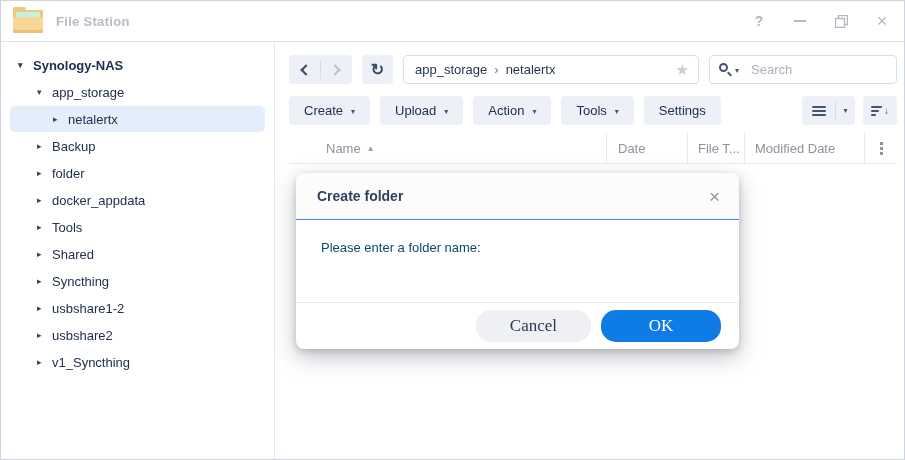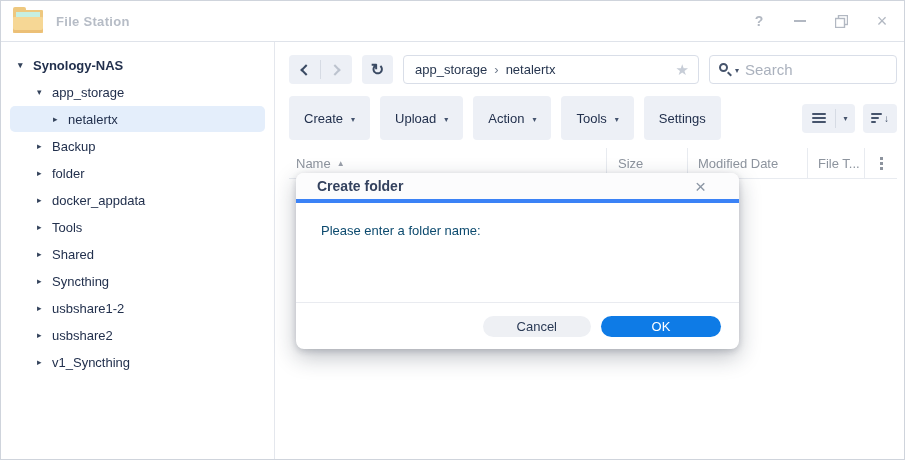--- a/index.html
+++ b/index.html
@@ -57,68 +57,68 @@
 
   .breadcrumb{ width:296px; height:29px; border:1px solid #d9dee8; border-radius:4px; display:flex; align-items:center; padding:0 9px 0 11px; font-size:13px; color:#27364f; gap:7px; background:#fff; flex:none; }
   .breadcrumb .sep{ color:#6e7a8c; font-size:13px; }
   .breadcrumb .star{ margin-left:auto; color:#c7cdd7; font-size:15px; }
 
   .searchbox{ margin-left:auto; width:188px; height:29px; border:1px solid #d9dee8; border-radius:4px; display:flex; align-items:center; padding:0 8px 0 9px; background:#fff; flex:none; }
   .mag{ position:relative; width:13px; height:13px; flex:none; }
   .mag .lens{ position:absolute; top:0; left:0; width:9px; height:9px; border:2px solid #46546c; border-radius:50%; }
   .mag .handle{ position:absolute; width:5px; height:2px; background:#46546c; transform:rotate(45deg); left:8px; top:10px; }
   .searchbox .caret{ font-size:8px; color:#46546c; margin:2px 0 0 3px; }
-  .searchbox input{ border:none; outline:none; width:100%; font-size:15px; color:#000000; margin-left:6px; font-family:"Liberation Sans", sans-serif; background:transparent; }
+  .searchbox input{ border:none; outline:none; width:100%; font-size:13px; color:#000000; margin-left:12px; font-family:"Liberation Sans", sans-serif; background:transparent; }
   .searchbox input::placeholder{ color:#aab1bd; }
 
   .toolbar2{ display:flex; align-items:center; gap:10px; padding:12px 16px 0 14px; }
-  .tb-btn{ height:44px; background:#edf0f6; border:none; border-radius:4px; padding:0 15px; font-size:13px; color:#22304d; display:flex; align-items:center; gap:8px; cursor:pointer; font-family:"Liberation Sans", sans-serif; }
+  .tb-btn{ height:29px; background:#edf0f6; border:none; border-radius:4px; padding:0 15px; font-size:13px; color:#22304d; display:flex; align-items:center; gap:8px; cursor:pointer; font-family:"Liberation Sans", sans-serif; }
   .tb-btn .caret{ font-size:8px; color:#44536e; margin-top:2px; }
   .view-group{ margin-left:auto; display:flex; gap:8px; }
   .split-btn{ display:flex; align-items:center; height:29px; background:#edf0f6; border-radius:4px; cursor:pointer; }
   .split-btn .hamb{ width:33px; display:flex; flex-direction:column; align-items:center; gap:2px; }
   .split-btn .hamb i{ width:14px; height:2px; background:#46546c; border-radius:1px; }
   .split-btn .sdiv{ width:1px; height:19px; background:#d6dbe4; }
   .split-btn .dcaret{ width:19px; text-align:center; font-size:8px; color:#46546c; }
   .sort-btn{ width:34px; height:29px; background:#edf0f6; border-radius:4px; display:flex; align-items:center; justify-content:center; gap:2px; cursor:pointer; }
   .sort-btn .bars{ display:flex; flex-direction:column; gap:2px; align-items:flex-start; }
   .sort-btn .bars i{ height:2px; background:#46546c; border-radius:1px; display:block; }
   .sort-btn .bars i:nth-child(1){ width:11px; }
   .sort-btn .bars i:nth-child(2){ width:8px; }
   .sort-btn .bars i:nth-child(3){ width:5px; }
   .sort-btn .darr{ font-size:10px; color:#46546c; font-weight:bold; }
 
   .list-header{ display:flex; align-items:center; height:31px; margin:8px 16px 0 14px; border-bottom:1px solid #e8ebf0; font-size:13px; color:#8d949e; }
   .col{ display:flex; align-items:center; height:100%; }
-  .col-name{ flex:1; padding-left:7px; gap:6px; }
+  .col-name{ flex:1; padding-left:7px; gap:6px;margin-left:30px; }
   .col-name .sort-arrow{ font-size:8px; color:#9aa0aa; margin-top:1px; }
   .col-size{ width:81px; border-left:1px solid #e8ebf0; padding-left:11px; }
   .col-type{ width:57px; border-left:1px solid #e8ebf0; padding-left:10px; }
   .col-mod{ width:120px; border-left:1px solid #e8ebf0; padding-left:10px; }
   .col-dots{ width:33px; border-left:1px solid #e8ebf0; justify-content:center; }
   .dots{ display:flex; flex-direction:column; gap:2px; }
   .dots i{ width:3px; height:3px; background:#8d949e; display:block; }
 
   .file-area{ flex:1; background:#fff; }
 
   
   .dialog{
     position:absolute; left:295px; top:172px; width:443px; height:176px;
     background:#fff; border-radius:8px; z-index:10;
     box-shadow:0 8px 22px rgba(25,35,55,.28), 0 2px 6px rgba(25,35,55,.18);
     display:flex; flex-direction:column; overflow:hidden;
   }
-  .dlg-header{ height:30px; flex:none; background:#fcfcfd; border-bottom:4px solid #3b82f6; display:flex; align-items:center; padding:0 33px 0 21px; }
+  .dlg-header{ height:47px; flex:none; background:#fcfcfd; border-bottom:1px solid #3b82f6; display:flex; align-items:center; padding:0 19px 0 21px; }
   .dlg-title{ font-size:14px; font-weight:bold; color:#33415e; }
   .dlg-close{ margin-left:auto; color:#8d97a5; font-size:19px; line-height:1; cursor:pointer; }
   .dlg-body{ padding:20px 18px 0 25px; }
   .dlg-prompt{ font-size:13px; color:#0c4a6e; margin-bottom:9px; }
   .dlg-input{ width:100%; height:28px; border:1px solid #2e9cf5; border-radius:4px; padding:0 11px; font-size:13px; color:#22304d; outline:none; font-family:"Liberation Sans", sans-serif; }
   .dlg-footer{ margin-top:auto; flex:none; height:47px; border-top:1px solid #e9ebf0; display:flex; align-items:center; justify-content:flex-end; gap:10px; padding:0 18px; }
-  .btn{ height:21px; border:none; border-radius:15px; font-size:13px; cursor:pointer; font-family:Liberation Sans, sans-serif; }
+  .btn{ height:32px; border:none; border-radius:15px; font-size:17px; cursor:pointer; font-family:Liberation Serif, serif; }
   .btn-cancel{ background:#eef0f4; color:#2a3a55; padding:0 34px; }
   .btn-ok{ background:#0e7be6; color:#fff; width:120px; }
 </style>
 </head>
 <body>
 
 <div class="window">
 
   <div class="titlebar">
     <div class="folder-ico">
@@ -265,27 +265,27 @@
           </div>
         </div>
       </div>
 
       <div class="list-header">
         <div class="col col-name">
           <span>Name</span>
           <span class="sort-arrow">▲</span>
         </div>
         <div class="col col-size">
-          <span>Size</span>
+          <span>Date</span>
+        </div>
+        <div class="col col-type">
+          <span>File T...</span>
         </div>
         <div class="col col-mod">
           <span>Modified Date</span>
-        </div>
-        <div class="col col-type">
-          <span>File T...</span>
         </div>
         <div class="col col-dots">
           <span class="dots">
               <i></i>
               <i></i>
               <i></i>
             </span>
         </div>
       </div>
 

